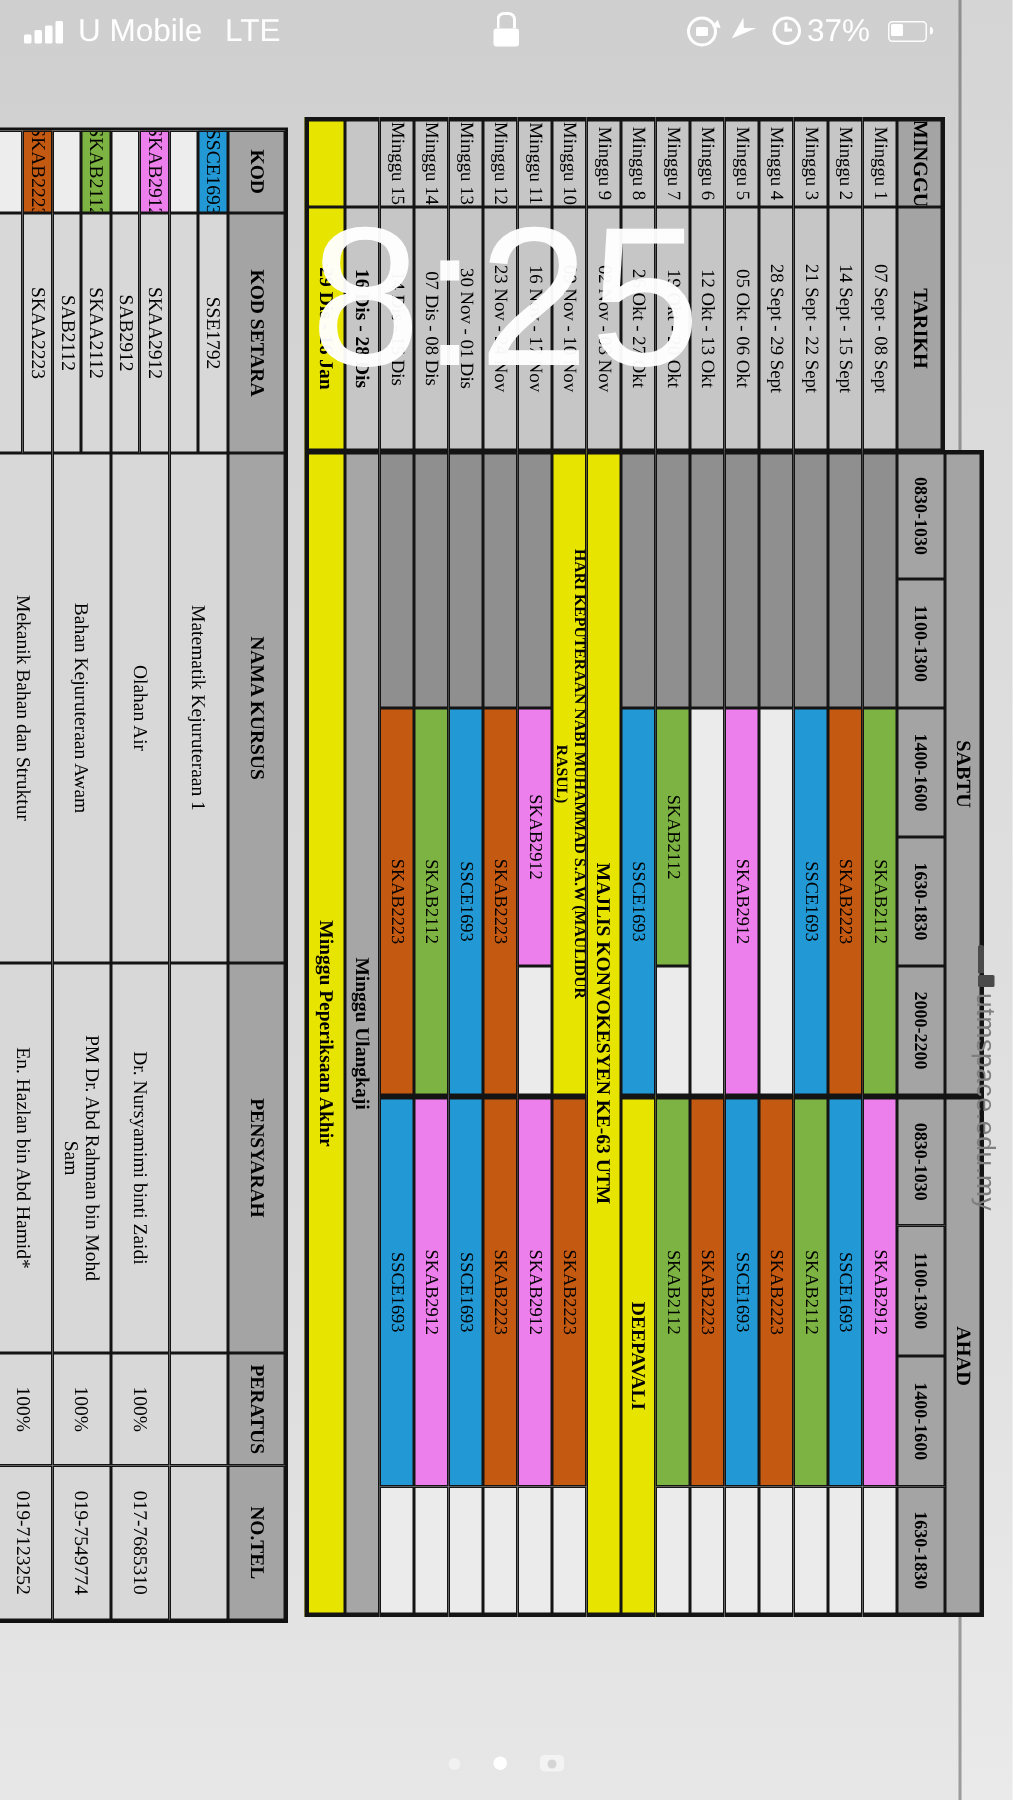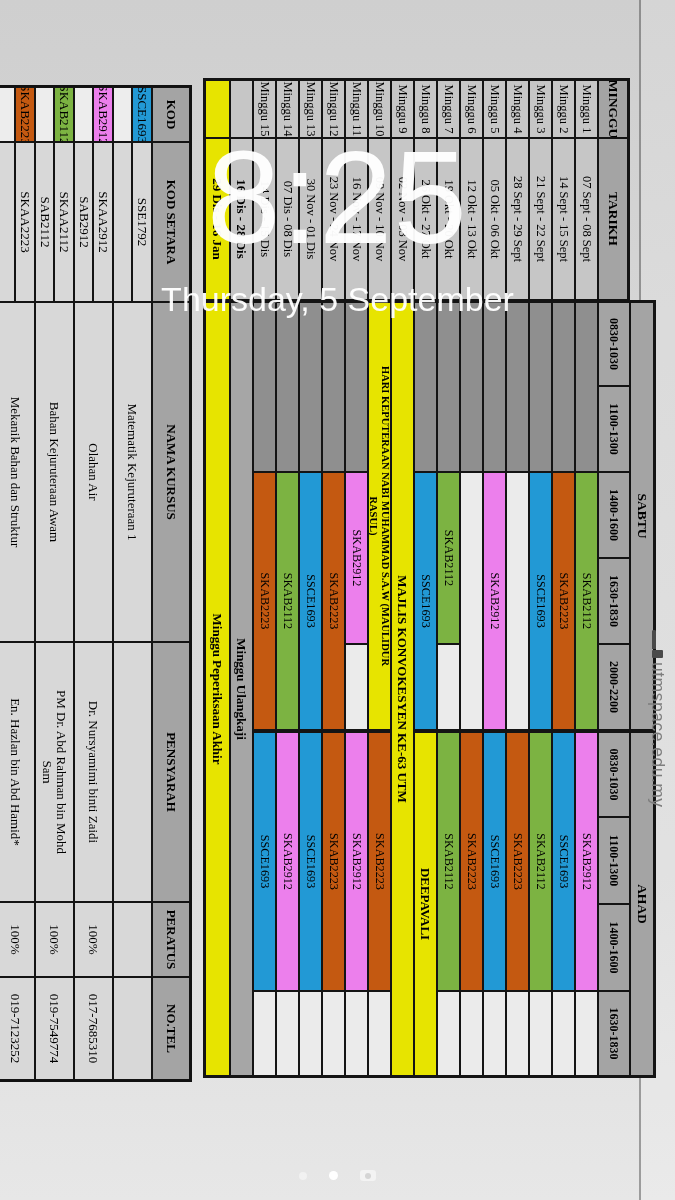--- a/index.html
+++ b/index.html
@@ -512,22 +512,42 @@
     </div>
 
     <div class="abs watermark">
       <span>
         <span class="wm-lock-shackle"></span><span class="wm-lock-body" style="display:block;"></span>
       </span>
       <span class="wm-text">utmspace.edu.my</span>
     </div>
   </div>
 
+  <div class="abs statusbar">
+    <div class="abs sig">
+      <i style="height:6px"></i>
+        <i style="height:9px"></i>
+        <i style="height:12px"></i>
+        <i style="height:15px"></i>
+    </div>
+    <span class="abs sb-txt carrier">U Mobile</span>
+    <span class="abs sb-txt network">LTE</span>
+    <div class="abs sb-lock">
+      <div class="shackle"></div>
+        <div class="lbody"></div>
+    </div>
+    <div class="abs rotlock"></div>
+    <div class="abs locarrow"></div>
+    <div class="abs alarm"></div>
+    <span class="abs sb-txt batpct">37%</span>
+    <div class="abs bat">
+        <i></i>
+      </div>
+  </div>
 
   <div class="abs lock-time">8:25</div>
-  <div class="abs lock-date">Thursday, 5 September</div>
 
   <div class="abs dots">
     <span class="dot1"></span>
     <span class="dot2"></span>
     <span class="cam"></span>
   </div>
 </div>
 
 </body></html>

